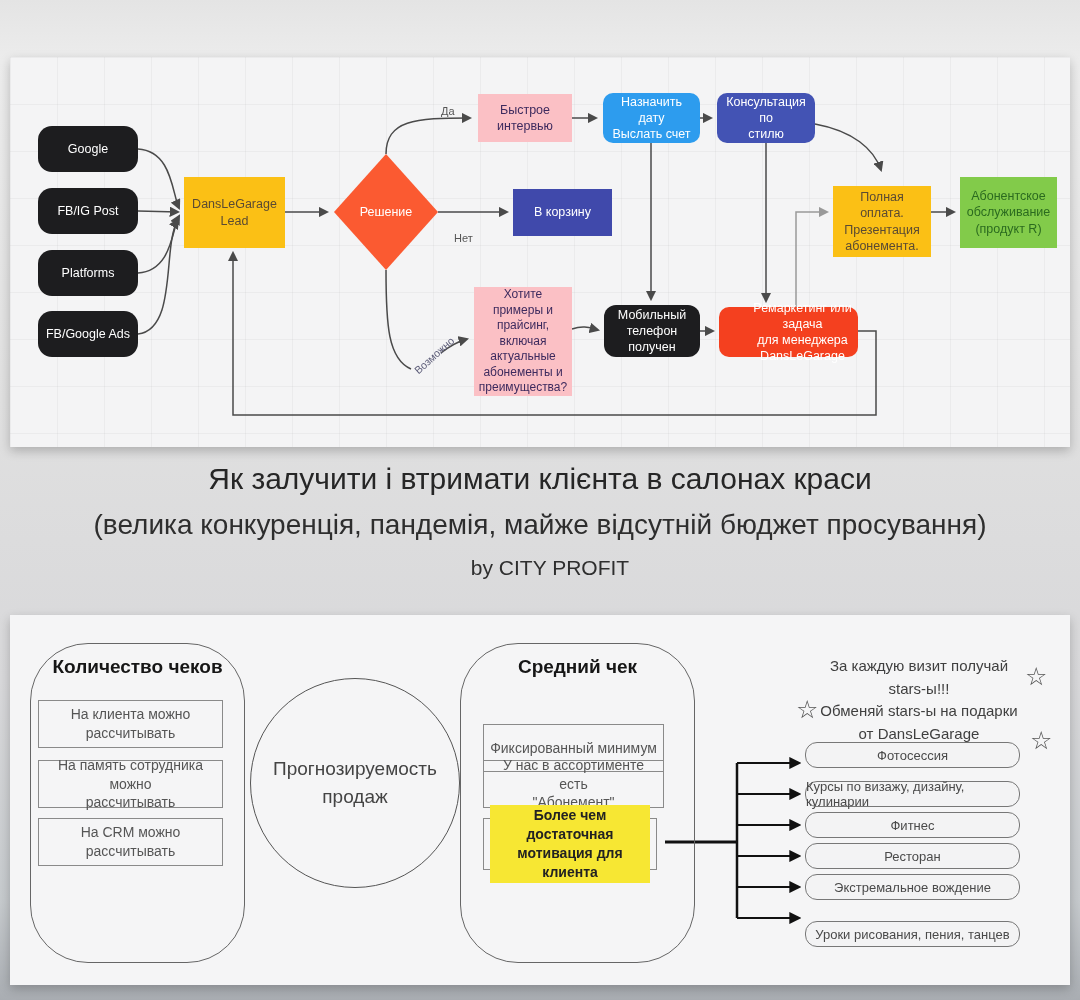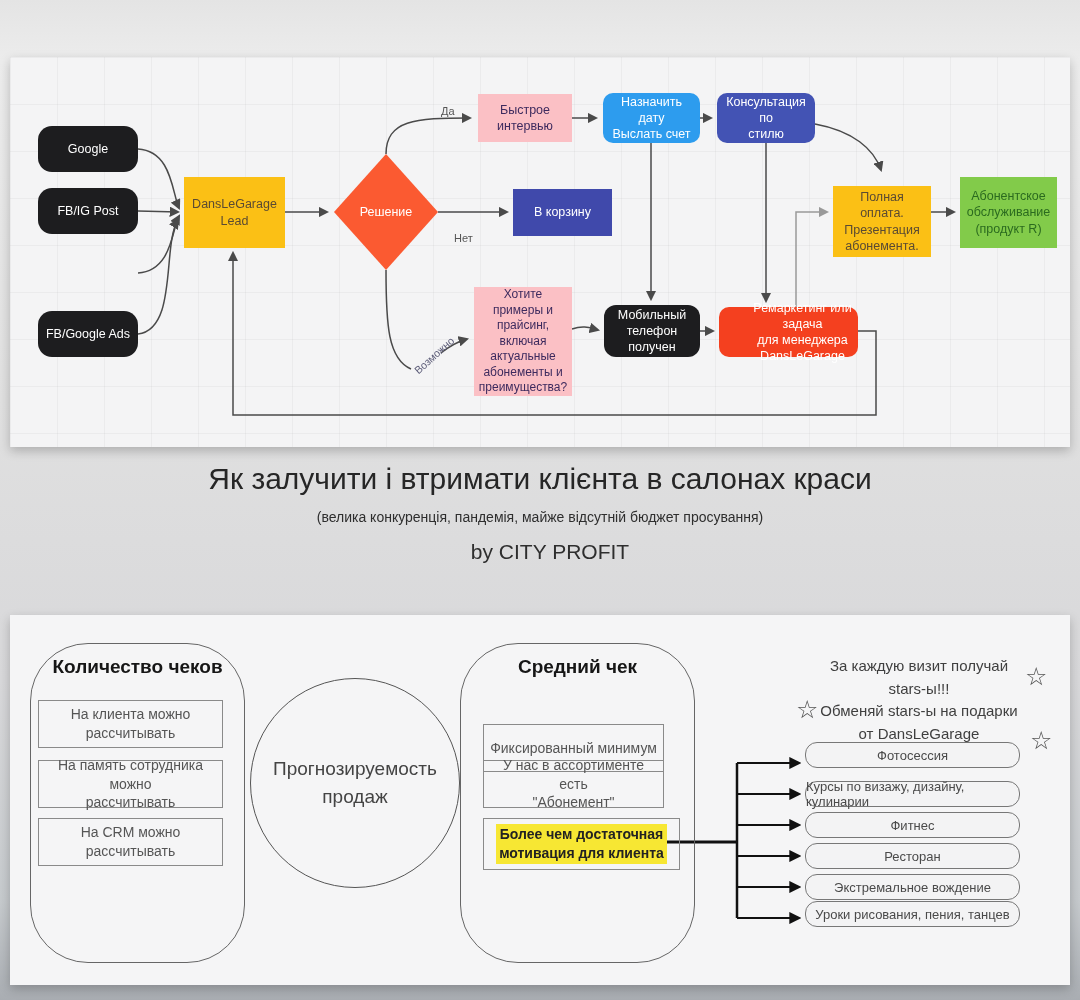--- a/index.html
+++ b/index.html
@@ -37,21 +37,21 @@
   .green{background:#82cb4a;color:#2b6b1f;}
   .blackr{background:#1d1d1f;color:#fff;border-radius:12px;}
   .red{background:#f4401f;color:#fff;border-radius:10px;padding-left:32px;}
   .edge-label{
     position:absolute;font-size:11px;color:#555;background:#f4f4f5;
     padding:0 3px;line-height:1.1;
   }
   .edge-label.rot{color:#5c5c78;background:transparent;font-size:10.5px;}
   .titles{position:absolute;top:462px;left:0;width:1080px;text-align:center;color:#262626;}
   .titles .t1{font-size:30px;margin:0 0 13px 0;}
-  .titles .t2{font-size:14px;margin:0 0 15px 0;color:#2e2e2e;}
+  .titles .t2{font-size:28px;margin:0 0 15px 0;color:#2e2e2e;}
   .titles .t3{font-size:21px;margin:0;color:#2e2e2e;padding-left:20px;}
   .group{
     position:absolute;border:1.5px solid #666;border-radius:58px;
     box-sizing:border-box;
   }
   .group-title{
     position:absolute;width:100%;text-align:center;top:12px;
     font-size:19px;font-weight:bold;color:#161616;
   }
   .gitem{
@@ -105,20 +105,21 @@
       <path d="M690,274 L703,274" marker-end="url(#ah)"></path>
       <path d="M376,213 C376,268 378,302 401,312"></path>
       <path d="M431,296 C441,288 450,284 457,282" marker-end="url(#ah)"></path>
       <path d="M562,272 C574,268 580,271 588,273" marker-end="url(#ah)"></path>
       <path d="M848,274 L866,274 L866,358 L223,358 L223,196" marker-end="url(#ah)"></path>
     </g>
   </svg>
 
   <div class="node src" style="left:28px;top:69px;width:100px;height:46px;">Google</div>
   <div class="node src" style="left:28px;top:131px;width:100px;height:46px;">FB/IG Post</div>
+  <div class="node src" style="left:28px;top:193px;width:100px;height:46px;">Platforms</div>
   <div class="node src" style="left:28px;top:254px;width:100px;height:46px;">FB/Google Ads</div>
 
   <div class="node yellow" style="left:174px;top:120px;width:101px;height:71px;">DansLeGarage
 Lead</div>
   <div class="node diamond" style="left:324px;top:97px;width:104px;height:116px;">Решение</div>
 
   <div class="node pink" style="left:468px;top:37px;width:94px;height:48px;">Быстрое
 интервью</div>
   <div class="node blue" style="left:593px;top:36px;width:97px;height:50px;">Назначить дату
 Выслать счет</div>
@@ -188,34 +189,34 @@
 
   <div class="circle" style="left:240px;top:63px;width:210px;height:210px;">Прогнозируемость
 продаж</div>
 
   <div class="group" style="left:450px;top:28px;width:235px;height:320px;">
     <div class="group-title">Средний чек</div>
   </div>
   <div class="gitem" style="left:473px;top:85px;width:181px;height:48px;margin-top:24px;">Фиксированный минимум</div>
   <div class="gitem" style="left:473px;top:145px;width:181px;height:48px;">У нас в ассортименте есть
 "Абонемент"</div>
-  <div class="gitem" style="left:473px;top:203px;width:197px;height:52px;">
+  <div class="gitem" style="left:473px;top:203px;width:174px;height:52px;">
     <span class="hl">Более чем достаточная
 мотивация для клиента</span>
   </div>
 
   <div class="promo">
     <div>За каждую визит получай</div>
     <div>stars-ы!!!</div>
     <div>Обменяй stars-ы на подарки</div>
     <div>от DansLeGarage</div>
   </div>
   <div class="star" style="left:786px;top:82px;">☆</div>
   <div class="star" style="left:1015px;top:49px;">☆</div>
   <div class="star" style="left:1020px;top:113px;">☆</div>
 
   <div class="opt" style="top:127px;">Фотосессия</div>
   <div class="opt" style="top:166px;">Курсы по визажу, дизайну, кулинарии</div>
   <div class="opt" style="top:197px;">Фитнес</div>
   <div class="opt" style="top:228px;">Ресторан</div>
   <div class="opt" style="top:259px;">Экстремальное вождение</div>
-  <div class="opt" style="top:286px;">Уроки рисования, пения, танцев</div>
+  <div class="opt" style="top:306px;">Уроки рисования, пения, танцев</div>
 </div>
 
 </body></html>

